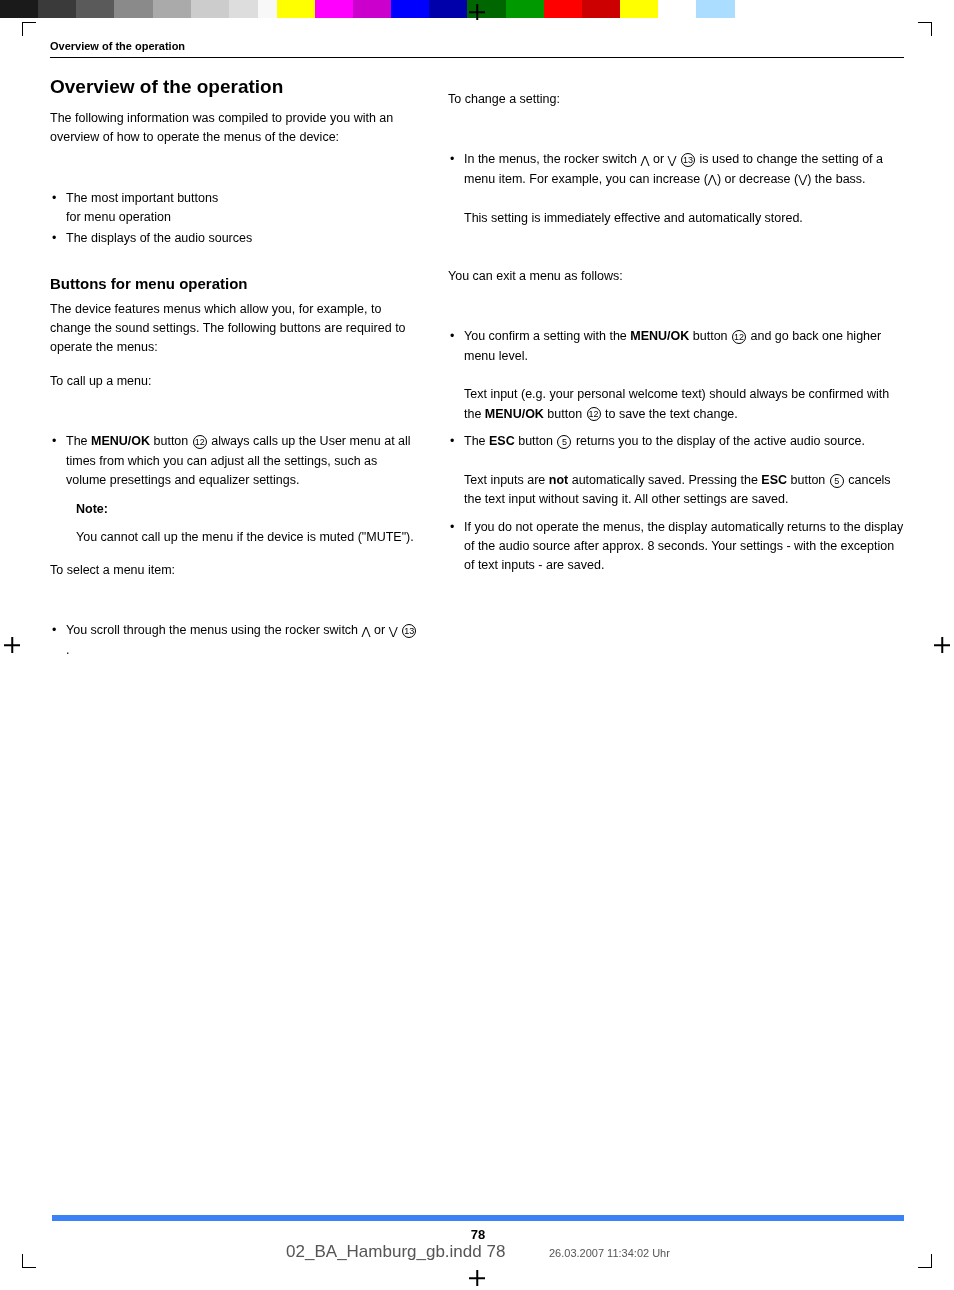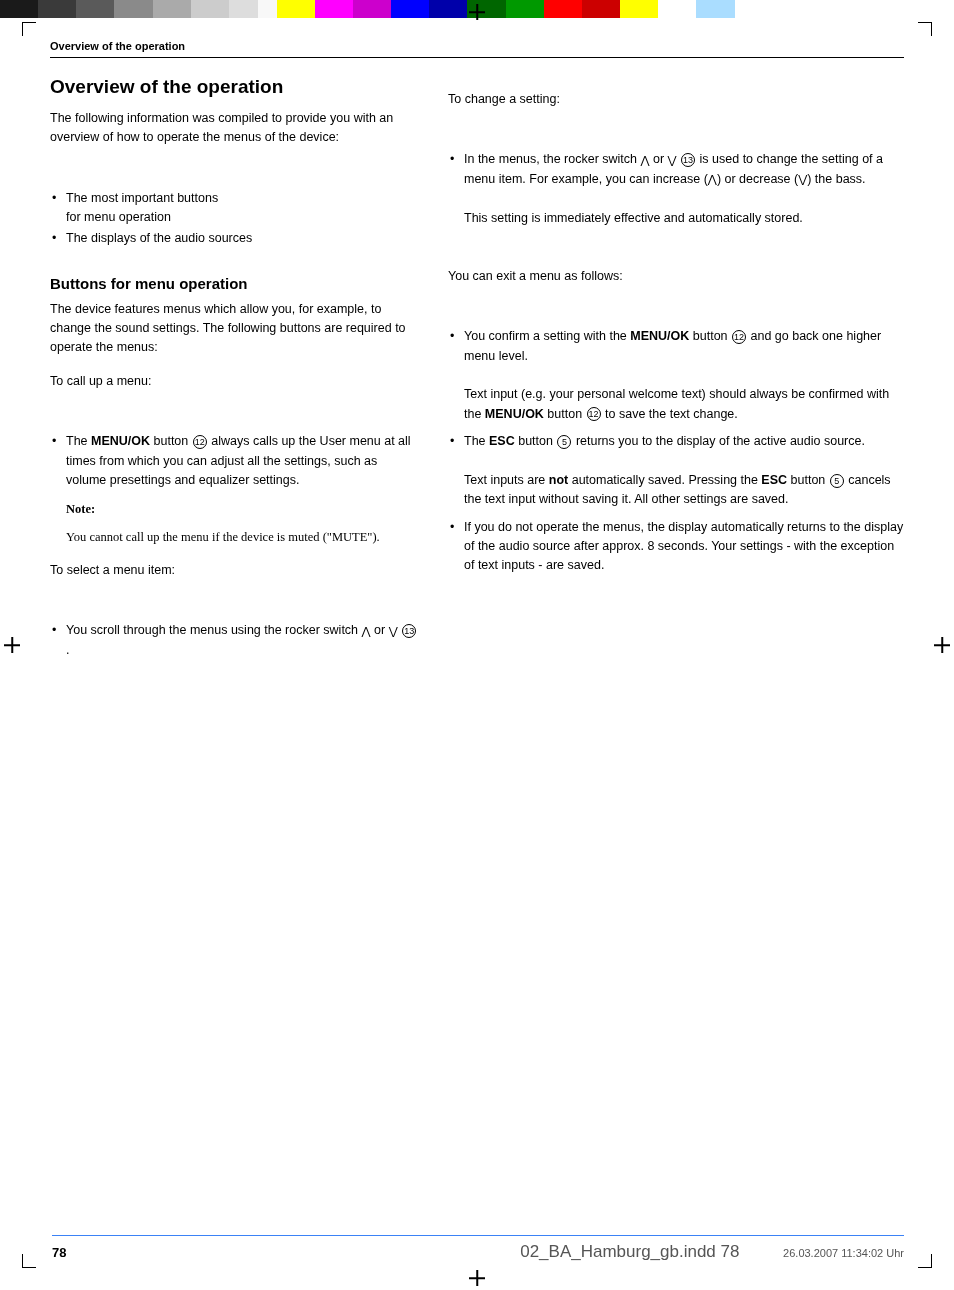--- a/index.html
+++ b/index.html
@@ -153,22 +153,21 @@
       left: 2px;
       top: 0;
     }
 
     .note-label {
       font-weight: bold;
       font-size: 12.5px;
     }
 
     .note-block {
-      margin: 8px 0 8px 16px;
-      font-family: Liberation Serif, serif;
+      margin: 8px 0 8px 26px;
     }
 
     .bold {
       font-weight: bold;
     }
 
     .call-label {
       font-size: 12.5px;
       margin-top: 14px;
       margin-bottom: 5px;
@@ -212,22 +211,23 @@
 
     
     .page-footer {
       position: absolute;
       bottom: 28px;
       left: 52px;
       right: 50px;
       display: flex;
       justify-content: space-between;
       align-items: center;
-      border-top: 1px solid #3b82f6;
+      border-top: 6px solid #3b82f6;
       padding-top: 6px;
+      flex-direction: column;
     }
 
     .page-number {
       font-size: 13px;
       font-weight: bold;
     }
   </style>
 </head>
 <body>
 

